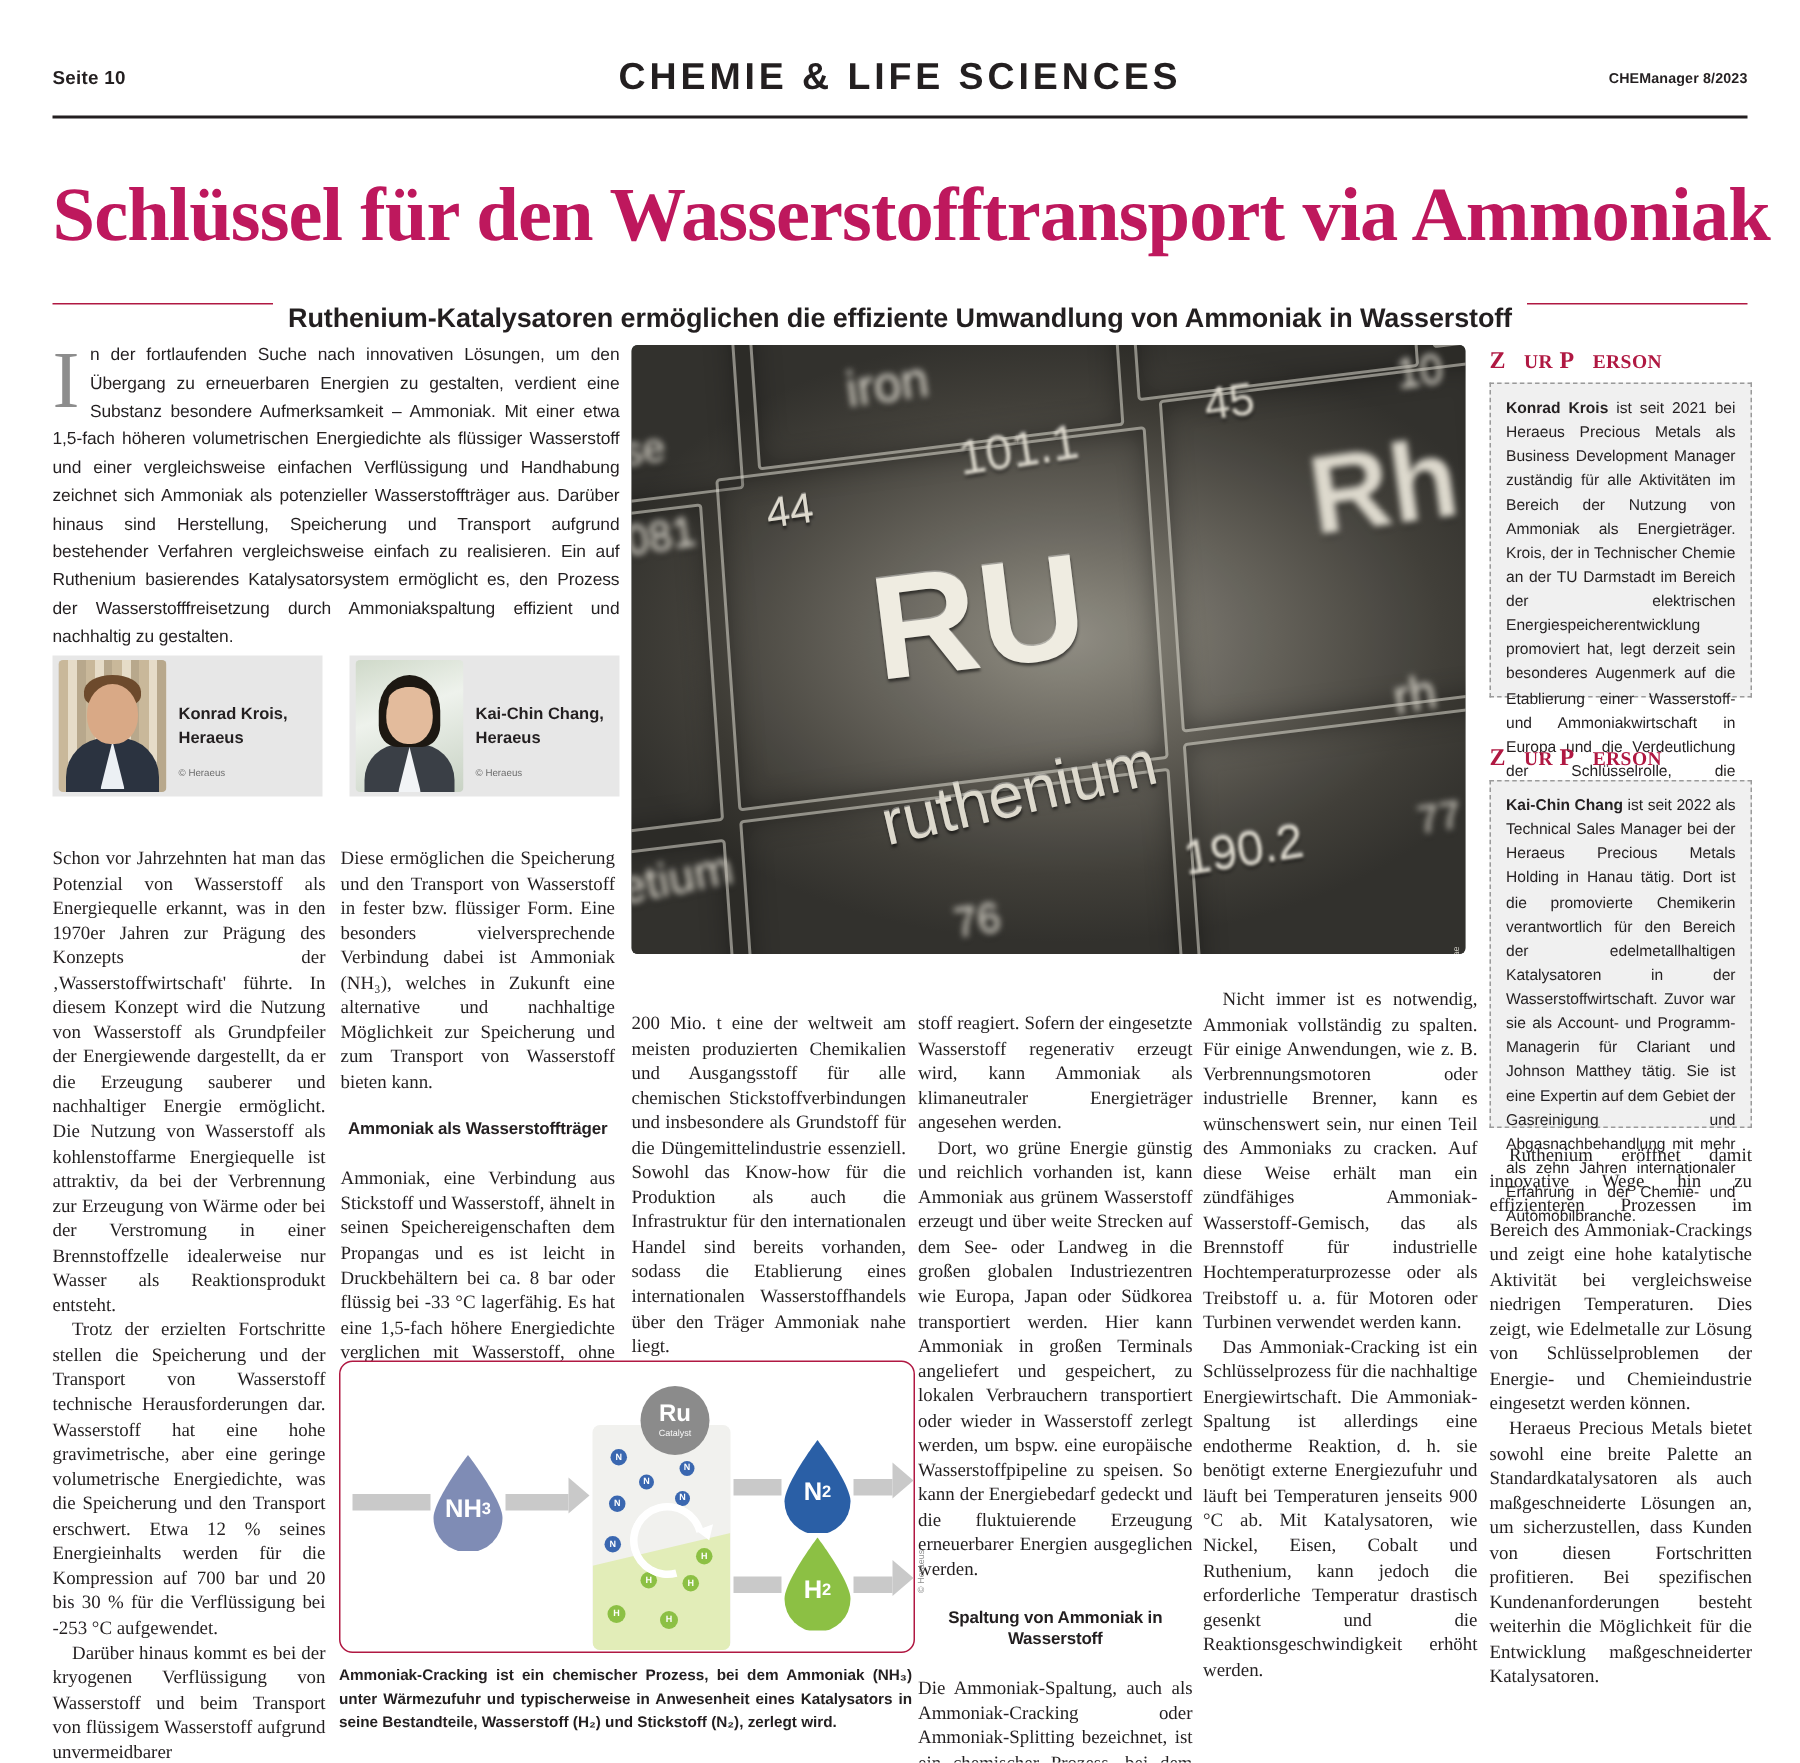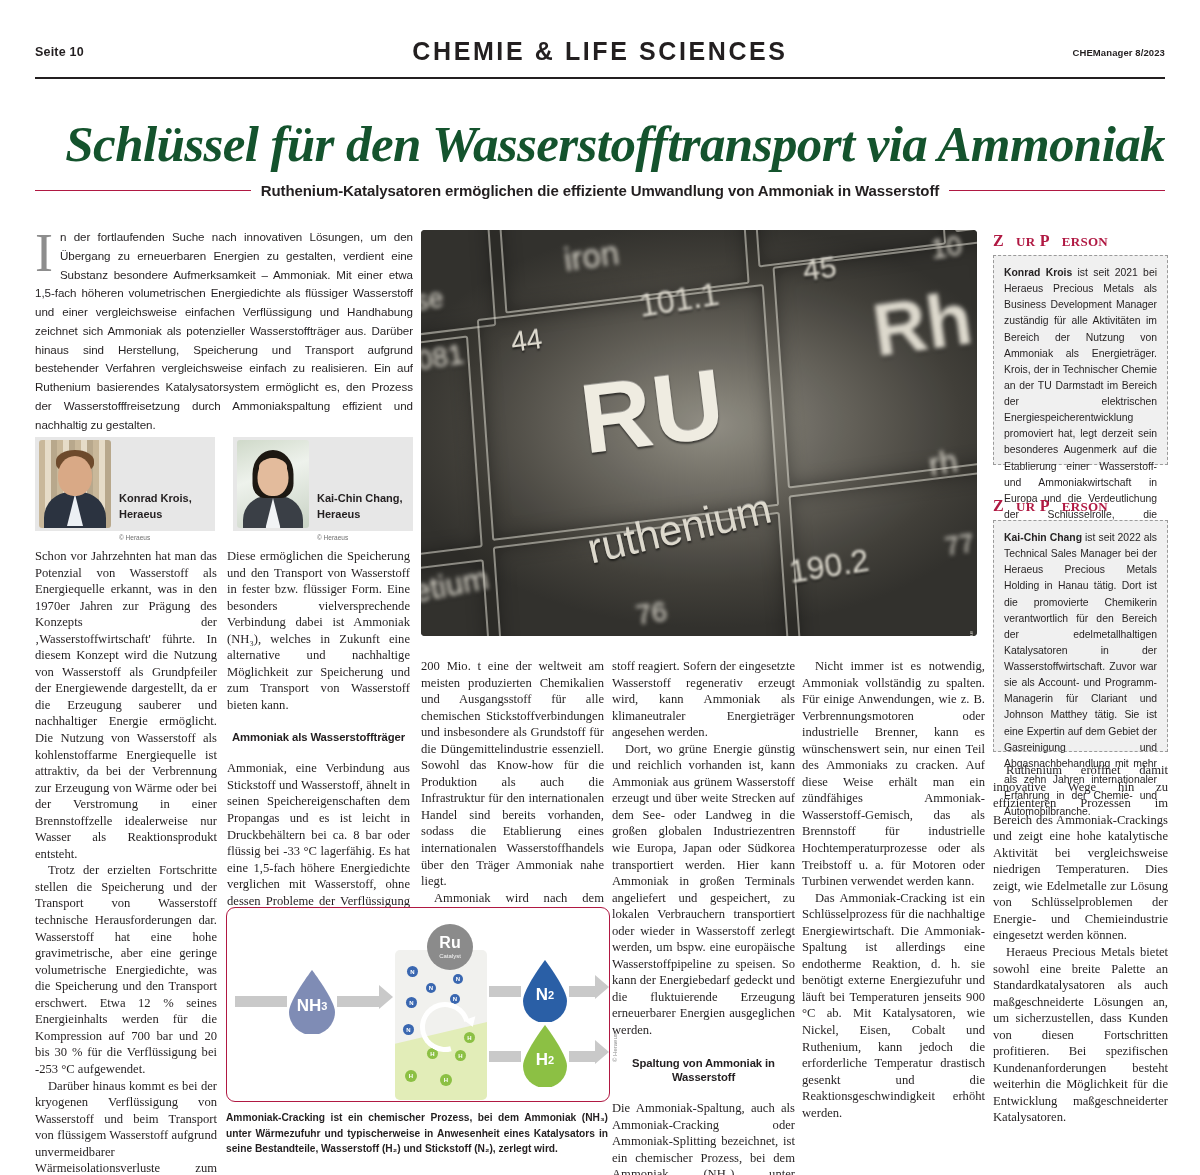--- a/index.html
+++ b/index.html
@@ -56,51 +56,51 @@
     padding-top: 6px;
     letter-spacing: 0.1px;
   }
 
   
   .headline {
     position: absolute;
     left: 35px;
     top: 118px;
     width: 1130px;
-    text-align: right;
+    text-align: center;
     font-family: "Liberation Serif", serif;
     font-weight: 700;
     font-size: 51px;
     line-height: 1.02;
-    color: #14532d;
+    color: #be185d;
     letter-spacing: -0.6px;
     white-space: nowrap;
-    font-style: italic;
   }
   .subhead-wrap {
     position: absolute;
     left: 35px;
     top: 182px;
     width: 1130px;
     display: flex;
     align-items: center;
     gap: 10px;
   }
   .subhead-rule {
     flex: 1 1 auto;
     height: 1.5px;
     background: #b01842;
   }
   .subhead {
     font-family: "Liberation Sans", sans-serif;
     font-weight: 700;
-    font-size: 15px;
+    font-size: 18px;
     color: #231f20;
     white-space: nowrap;
     letter-spacing: -0.1px;
+    margin-top: 20px;
   }
 
   .lead-para {
     position: absolute;
     left: 35px;
     top: 228px;
     width: 378px;
     font-family: "Liberation Sans", sans-serif;
     font-size: 11.6px;
     line-height: 1.62;
@@ -183,21 +183,21 @@
   }
   .body2 {
     top: 56px; width: 60px; height: 36px; border-radius: 24px 24px 0 0;
     background: #3a3f46;
   }
   .shirt2 {
     top: 58px; width: 15px; height: 30px; background: #f2f4f6;
     clip-path: polygon(50% 0, 100% 100%, 0 100%);
   }
   .author-meta {
-    padding: 54px 0 0 8px;
+    padding: 32px 0 0 8px;
     font-family: "Liberation Sans", sans-serif;
   }
   .author-name {
     font-size: 11px;
     font-weight: 700;
     line-height: 1.45;
     color: #231f20;
     white-space: pre-line;
   }
   .author-credit {
@@ -211,21 +211,21 @@
     position: absolute;
     font-family: "Liberation Serif", serif;
     font-size: 12.6px;
     line-height: 1.315;
     text-align: justify;
     color: #231f20;
     -webkit-hyphens: none;
     hyphens: none;
   }
   .body-col p { margin: 0; text-indent: 13px; }
-  .body-col p.noindent { text-indent: 0; }
+  .body-col p.noindent { text-indent: 0; margin-top: 16px; }
   .subhead2 {
     font-family: "Liberation Sans", sans-serif;
     font-size: 11.3px;
     font-weight: 700;
     text-align: center;
     margin: 17px 0 15px 0;
     text-indent: 0 !important;
     color: #231f20;
     letter-spacing: -0.1px;
   }

